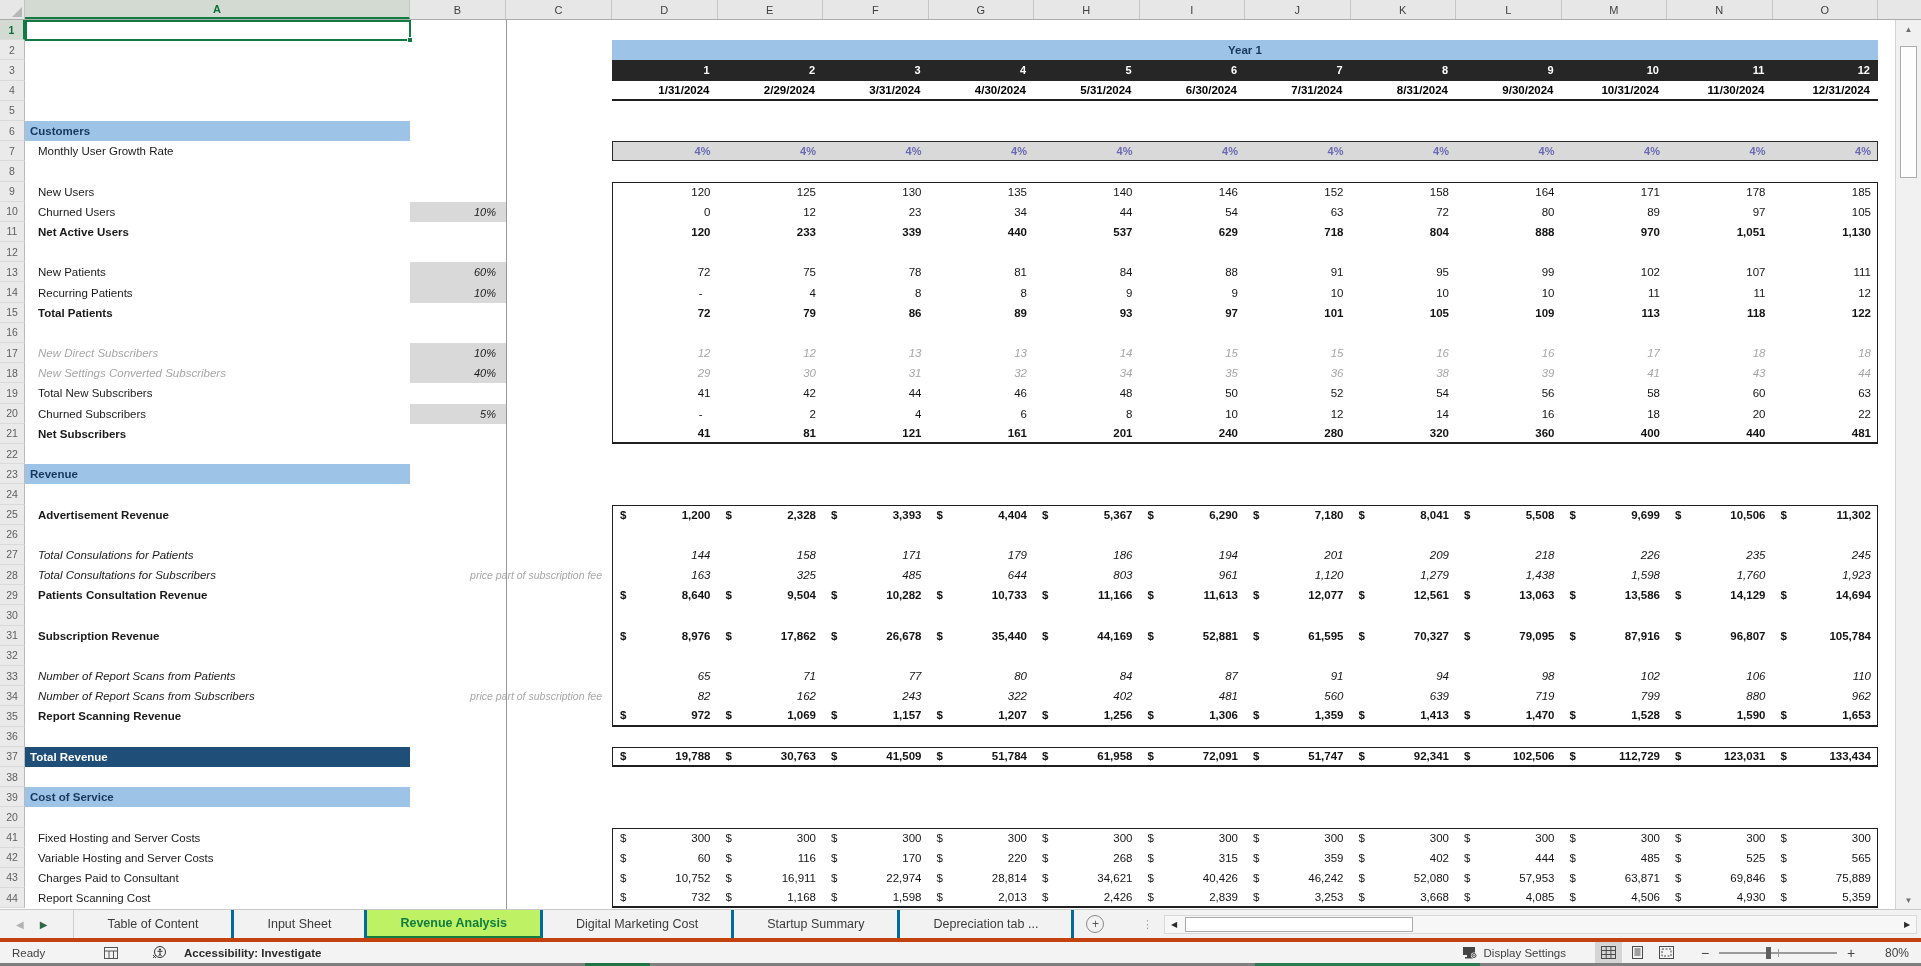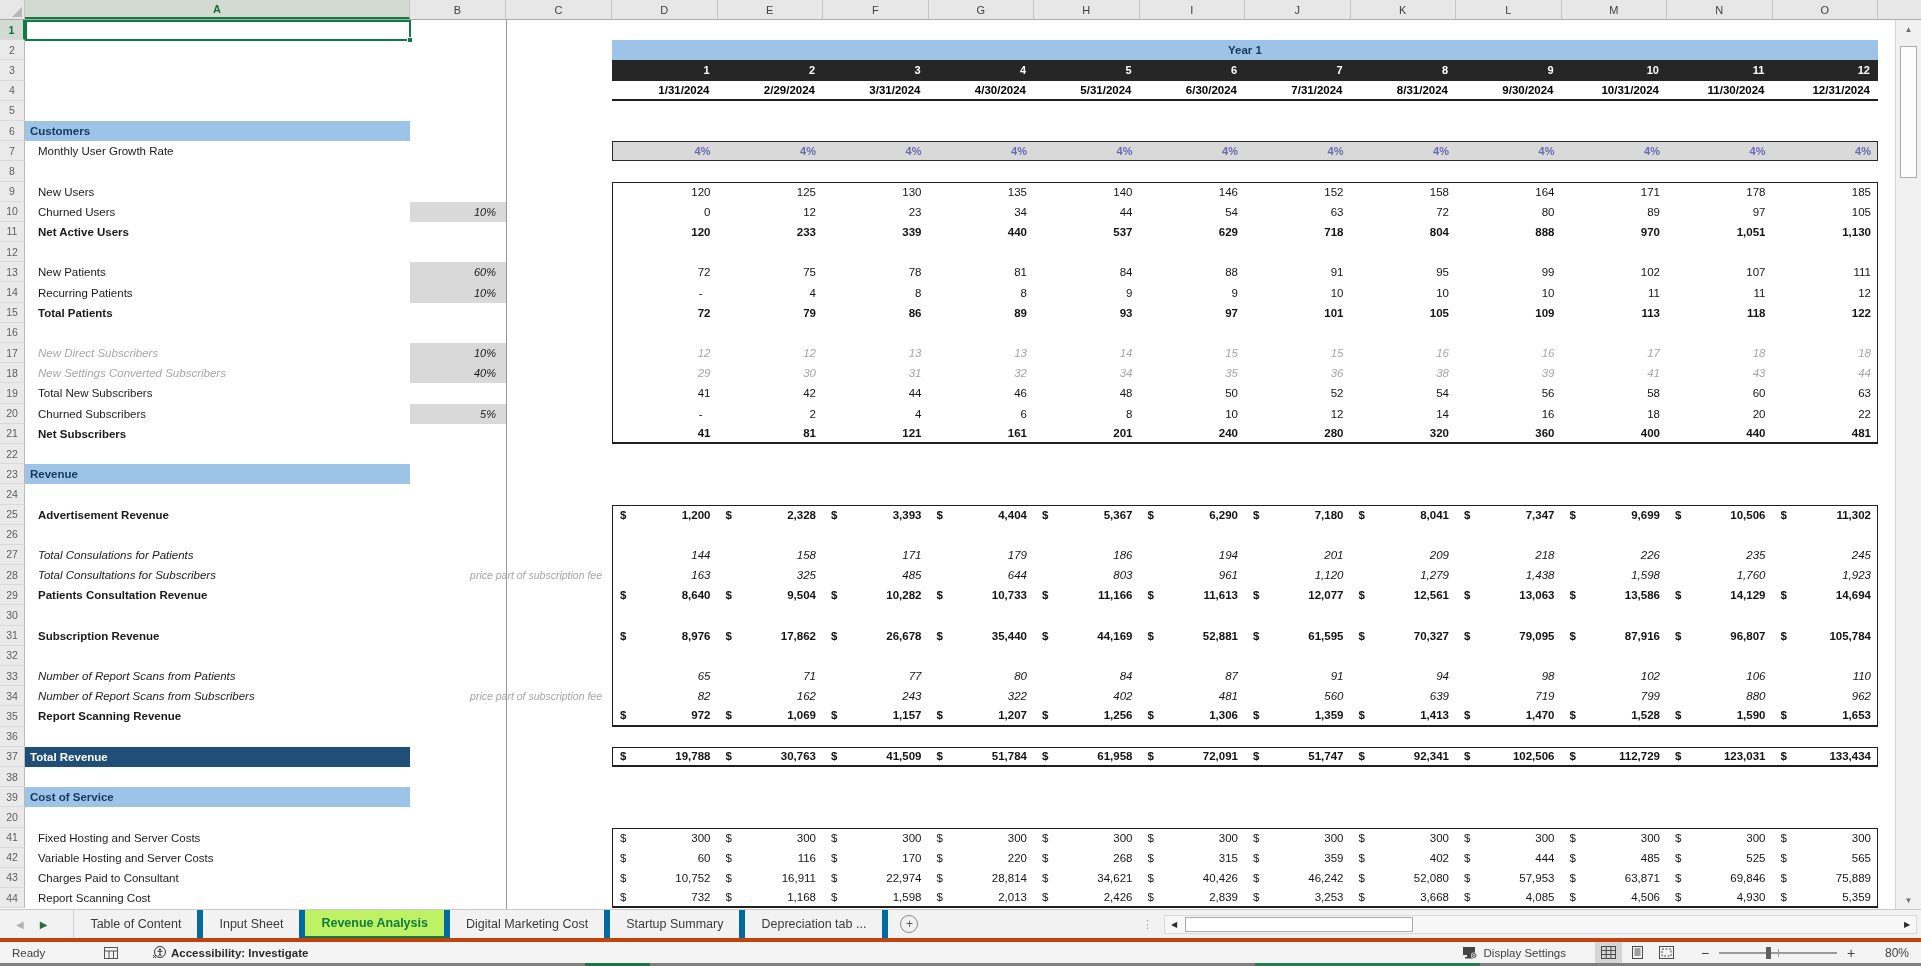--- a/index.html
+++ b/index.html
@@ -58,38 +58,38 @@
   .vscroll .arr{height:18px;display:flex;align-items:center;justify-content:center;font-size:8px;color:#6F6F6F}
   .vscroll .thumb{position:absolute;left:4px;right:4px;top:26px;height:132px;background:#FDFDFD;border:1px solid #ABABAB}
   .vscroll .arr.bottom{position:absolute;bottom:0;left:0;right:0}
 
   
   .tabbar{position:relative;height:29px;background:#F2F2F2;border-top:1px solid #C9C9C9;display:flex;align-items:stretch;font-size:12.5px;color:#3B3B3B}
   .navarrows{display:flex;align-items:center;gap:16px;padding:0 26px 0 16px}
   .nav{font-size:10px;color:#2E6B44;cursor:default}
   .nav.dim{color:#B2B2B2}
   .tabs{display:flex;align-items:stretch}
-  .tab{display:flex;align-items:center;padding:0 16px;border-right:6px solid #0369a1;cursor:default;white-space:nowrap}
+  .tab{display:flex;align-items:center;padding:0 33px;border-right:3px solid #0369a1;cursor:default;white-space:nowrap}
   .tab:first-child{border-left:1px solid #CFCFCF}
   .tab.active{background:#bef264;color:#107C41;font-weight:700;border-bottom:2px solid #107C41}
   .addsheet{width:18px;height:18px;border:1px solid #8A8A8A;border-radius:50%;display:flex;align-items:center;justify-content:center;font-size:12px;color:#555;margin:auto 0 auto 12px}
   .hscluster{position:absolute;left:1142px;right:0;top:0;height:100%;display:flex;align-items:center}
   .dots{color:#9A9A9A;font-size:11px;letter-spacing:1px;margin-right:10px}
   .hsc{flex:1;height:19px;background:#F7F7F7;border:1px solid #D9D9D9;position:relative;display:flex;align-items:center;margin-right:4px}
   .hsc .harr{width:18px;height:100%;display:flex;align-items:center;justify-content:center;font-size:8px;color:#2b2b2b;flex:none}
   .hsc .harr.right{position:absolute;right:0;top:0}
   .hsc .hthumb{position:absolute;left:20px;top:1px;bottom:1px;width:228px;background:#fff;border:1px solid #ABABAB}
 
   
   .statusbar{position:relative;height:25px;background:#F3F3F3;border-top:4px solid #c2410c;display:flex;align-items:center;font-size:11.5px;color:#3F3F3F}
   .sb-left{display:flex;align-items:center}
   .sb-ready{margin-left:12px;width:52px}
   .ic{display:inline-flex;align-items:center;justify-content:center}
   .macroic{margin-left:40px}
-  .accgrp{display:flex;align-items:center;gap:4px;margin-left:34px;font-weight:700;color:#2b2b2b}
+  .accgrp{display:flex;align-items:center;gap:17px;margin-left:34px;font-weight:700;color:#2b2b2b}
   .sb-right{position:absolute;right:0;top:0;height:100%;display:flex;align-items:center}
   .dispset{display:flex;align-items:center;gap:6px;margin-right:28px}
   .viewbtn{width:27px;height:21px;display:flex;align-items:center;justify-content:center;margin:0 1px}
   .viewbtn.active{background:#D5D5D5}
   .zoomctl{display:flex;align-items:center;margin-left:16px}
   .zminus,.zplus{font-size:14px;color:#444;width:16px;text-align:center}
   .ztrack{width:118px;height:2px;background:#9A9A9A;position:relative;margin:0 6px}
   .ztick{position:absolute;left:50%;top:-3px;width:1px;height:8px;background:#9A9A9A}
   .zthumb{position:absolute;left:40%;top:-5px;width:5px;height:12px;background:#5F5F5F}
   .zlabel{width:40px;text-align:right;margin:0 12px 0 10px;font-size:12px}
@@ -498,21 +498,21 @@
             <div class="dc bold money">
               <span>$</span>
               <span>7,180</span>
             </div>
             <div class="dc bold money">
               <span>$</span>
               <span>8,041</span>
             </div>
             <div class="dc bold money">
               <span>$</span>
-              <span>7,347</span>
+              <span>5,508</span>
             </div>
             <div class="dc bold money">
               <span>$</span>
               <span>9,699</span>
             </div>
             <div class="dc bold money">
               <span>$</span>
               <span>10,506</span>
             </div>
             <div class="dc bold money">

